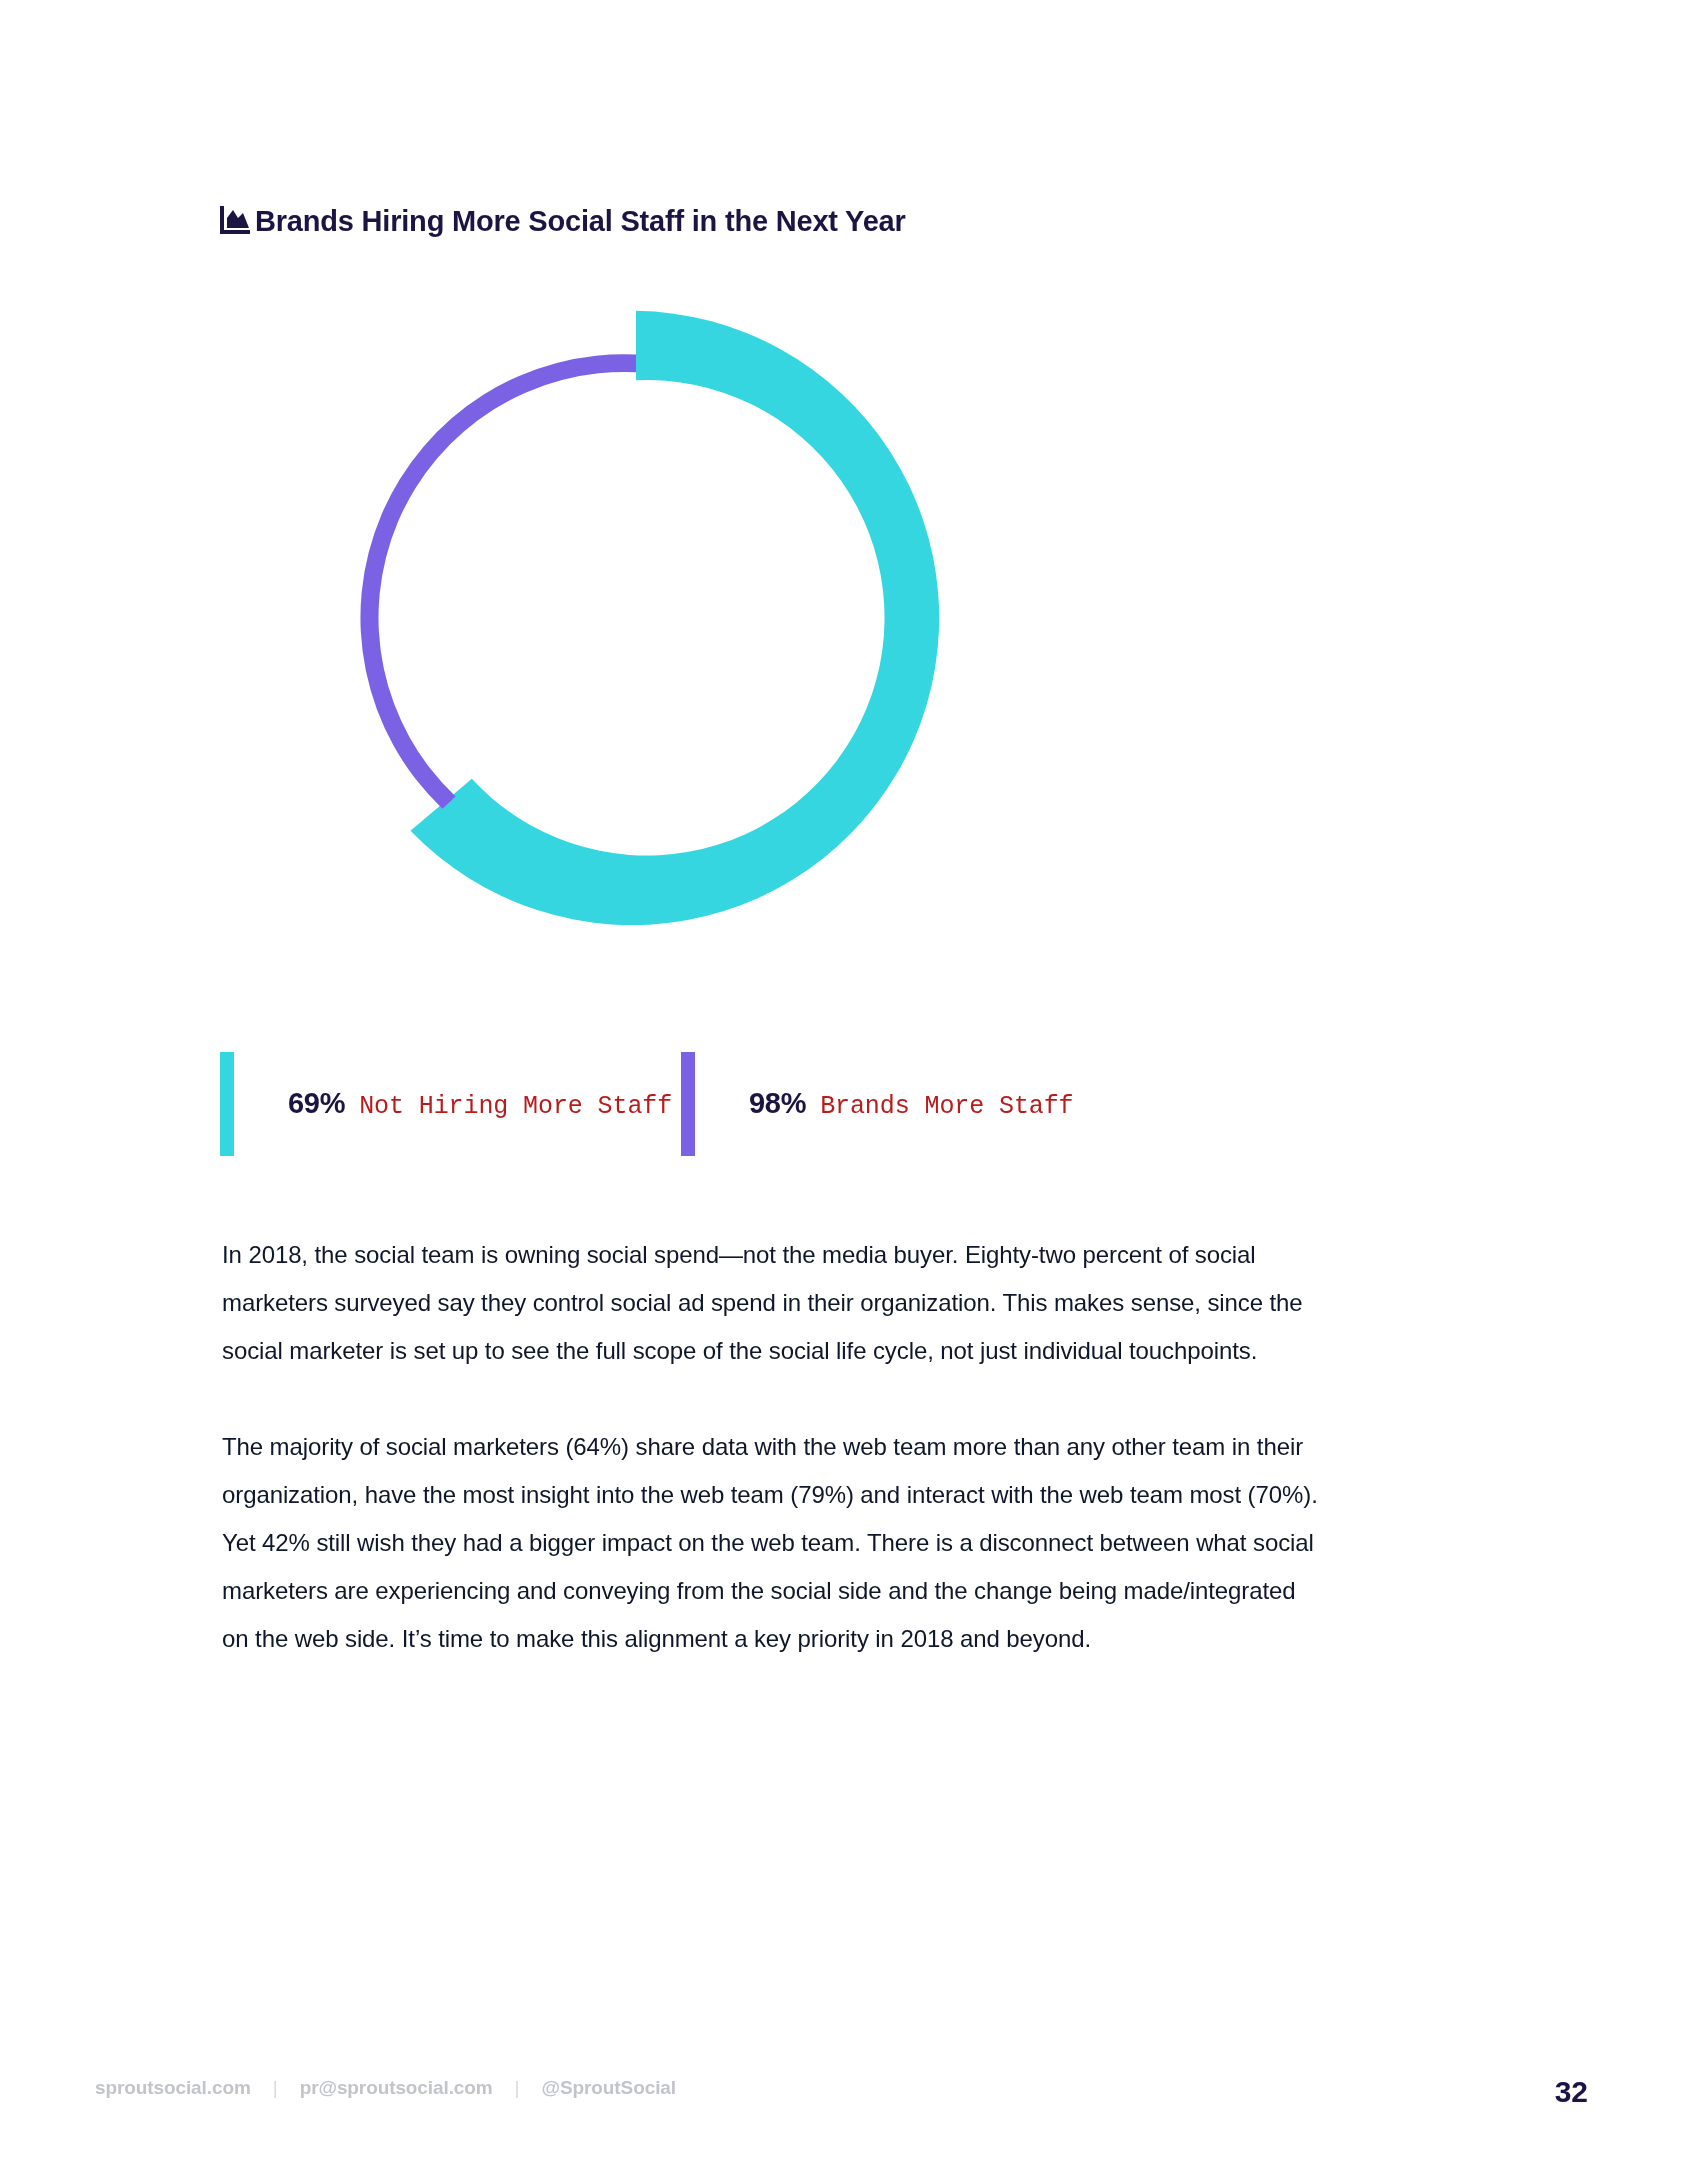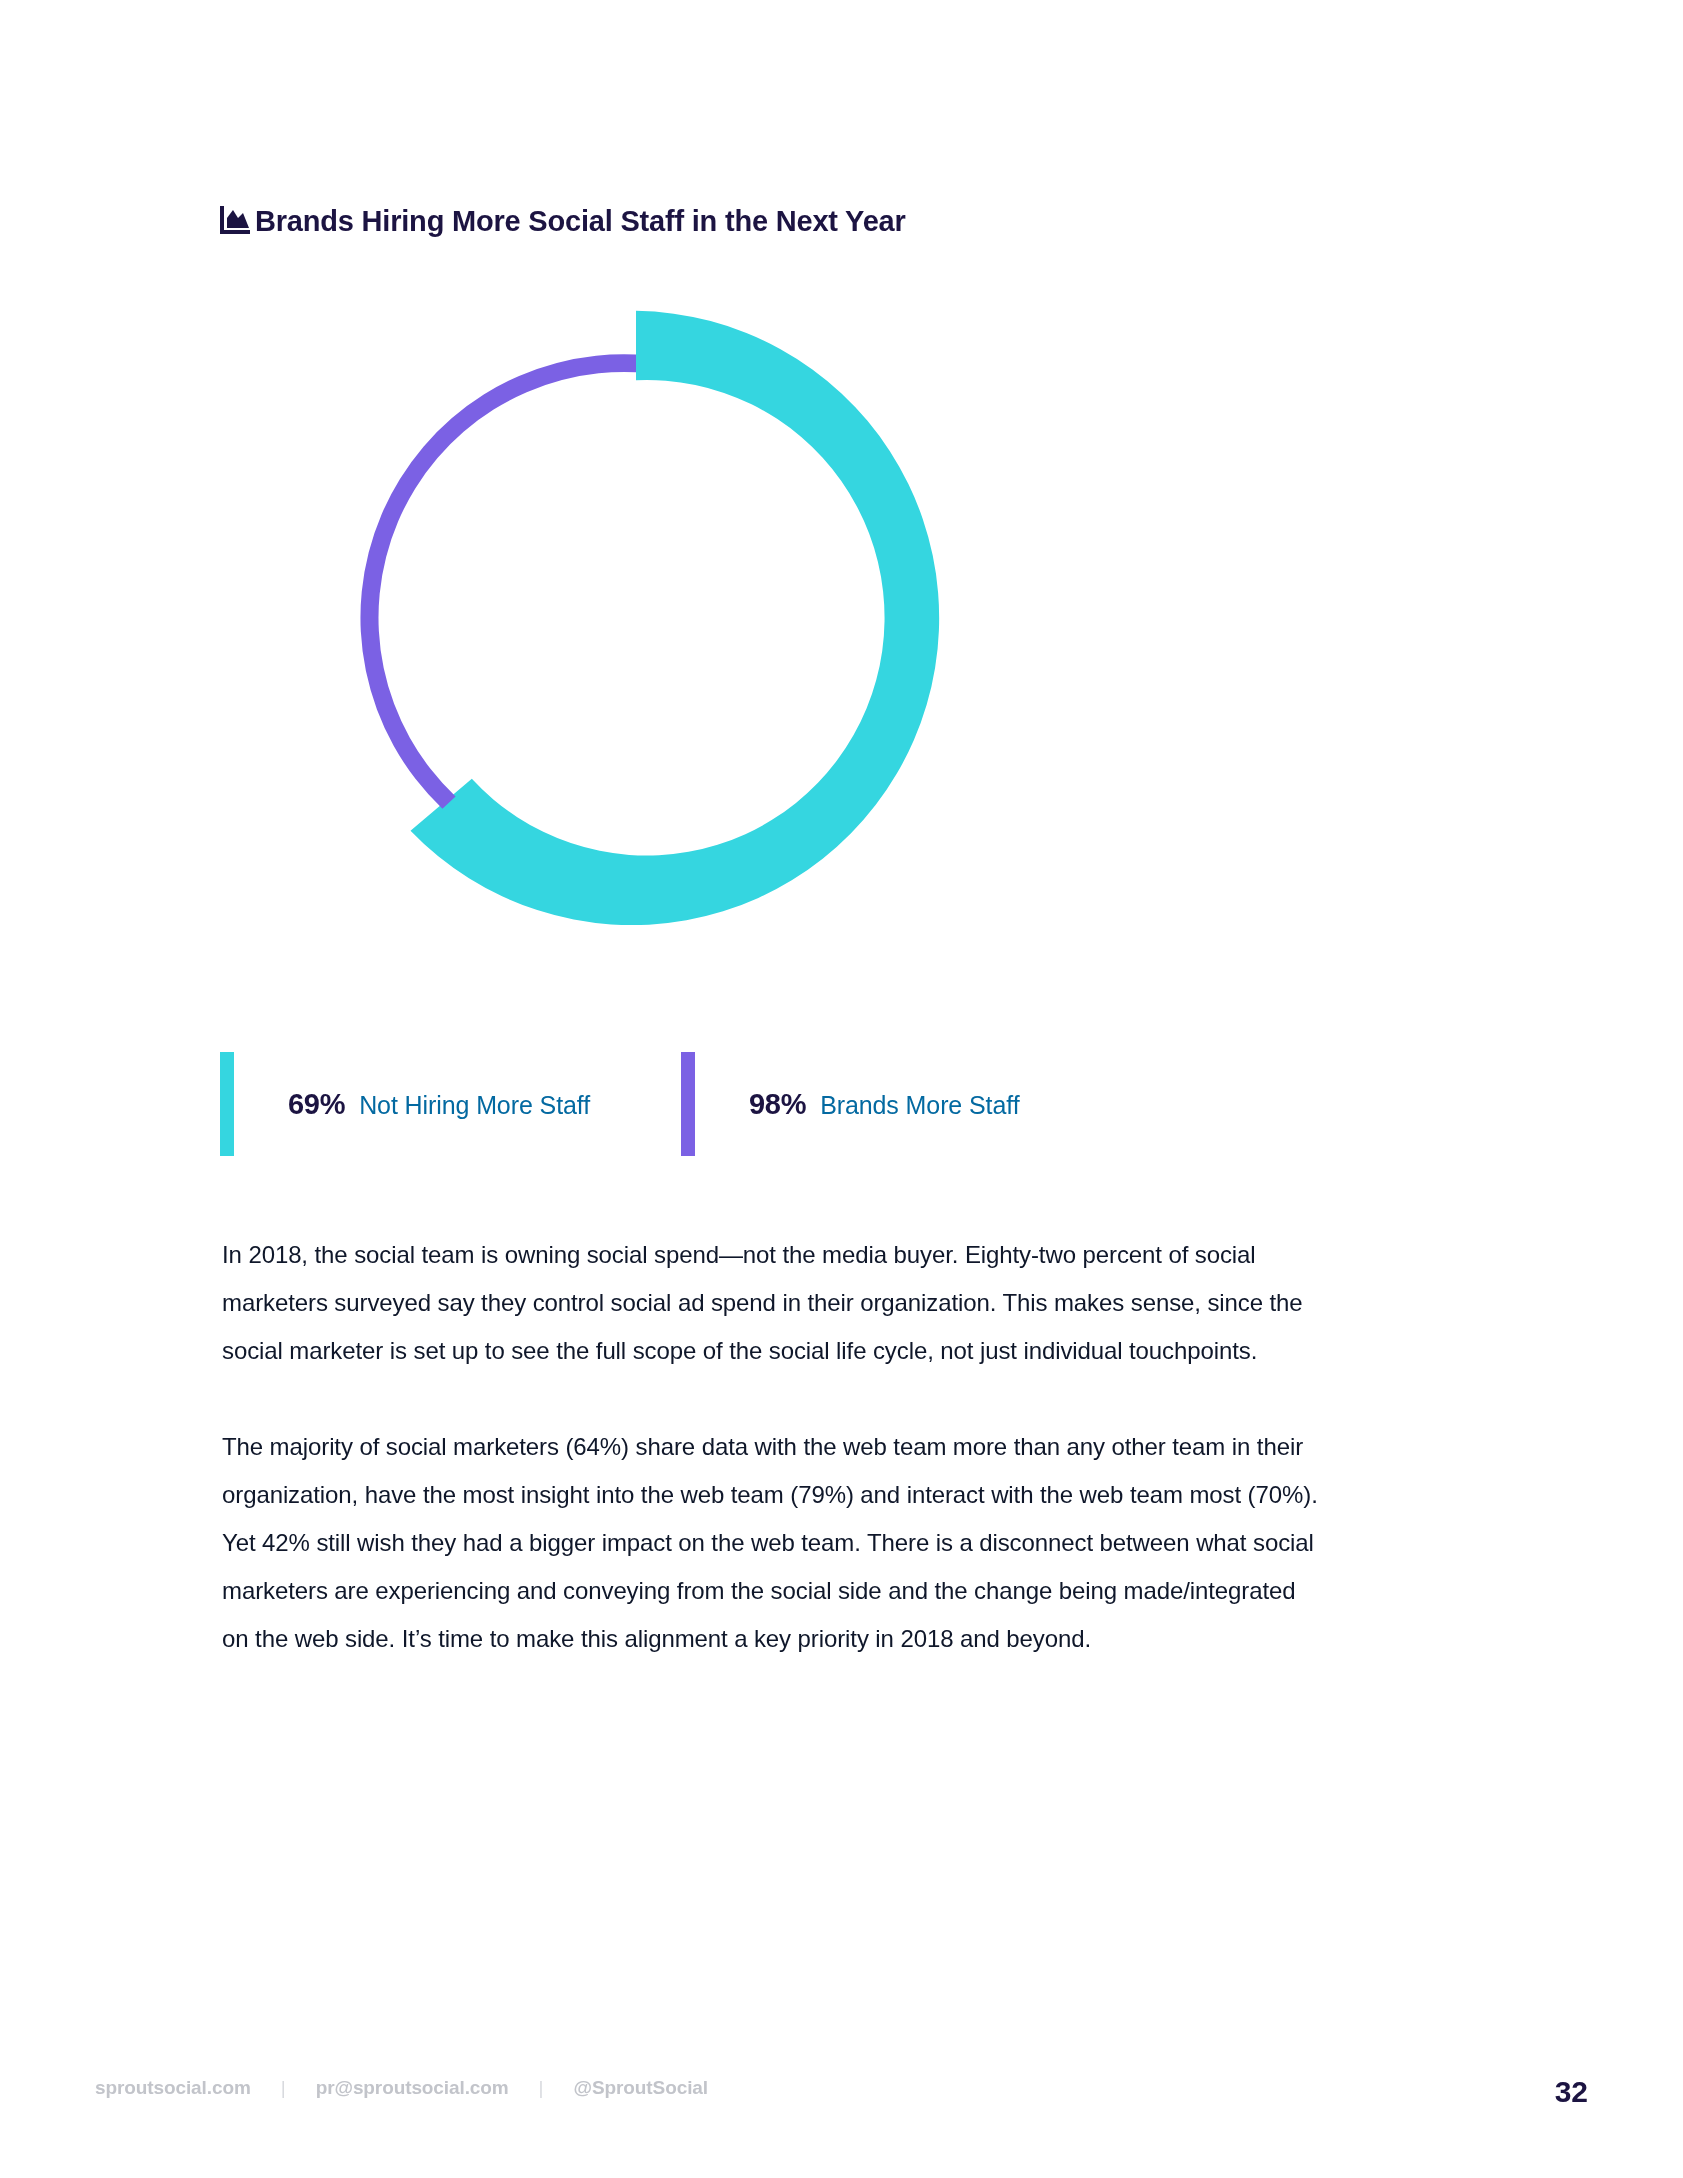--- a/index.html
+++ b/index.html
@@ -103,23 +103,24 @@
   .legend-pct {
     font-size: 29px;
     font-weight: bold;
     color: #1c1442;
     letter-spacing: -0.3px;
   }
 
   .legend-name {
     font-size: 25px;
     font-weight: normal;
-    color: #0369a1;
+    color: #b91c1c;
     margin-left: 14px;
     letter-spacing: -0.1px;
+    font-family: Liberation Mono, monospace;
   }
 
   
   .body-copy {
     position: absolute;
     left: 222px;
     top: 1231px;
     width: 1099px;
   }
 
@@ -134,21 +135,21 @@
     margin-top: 48px;
   }
 
   
   .footer {
     position: absolute;
     left: 95px;
     top: 2077px;
     display: flex;
     align-items: center;
-    gap: 8px;
+    gap: 0px;
   }
 
   .footer-link {
     font-size: 19px;
     font-weight: bold;
     color: #c2c4ca;
     letter-spacing: -0.1px;
     text-decoration: none;
   }
 

